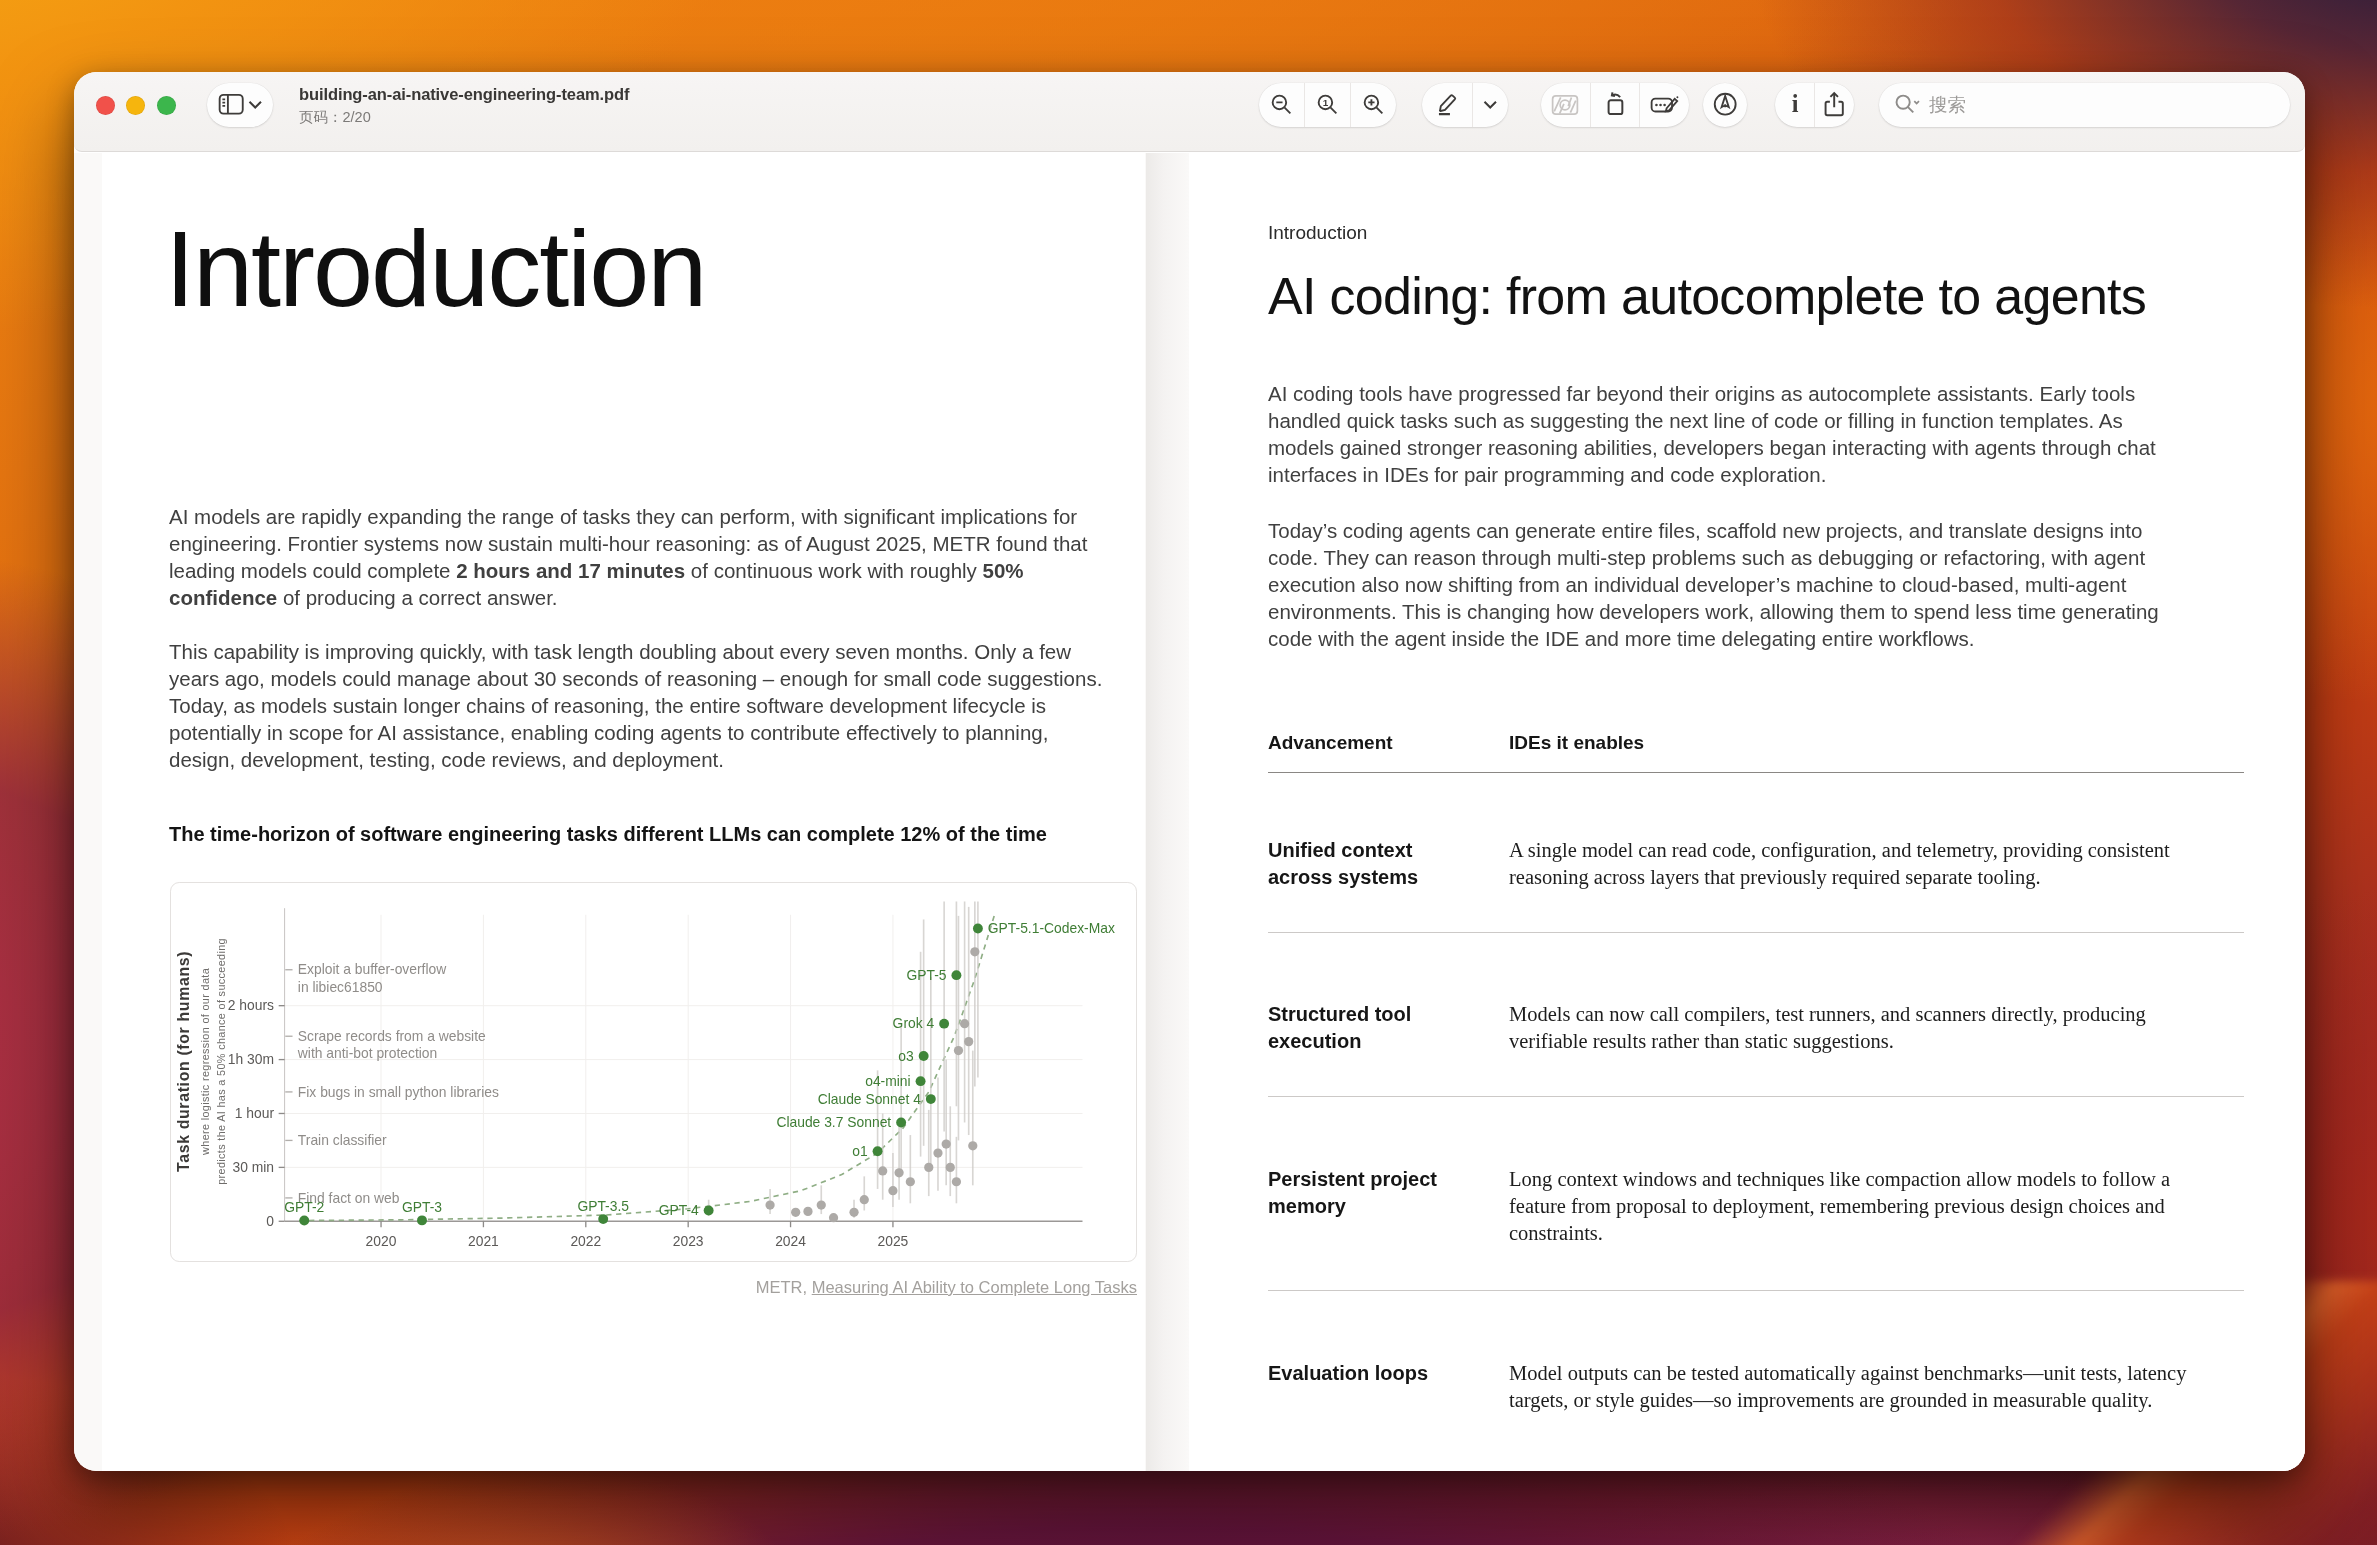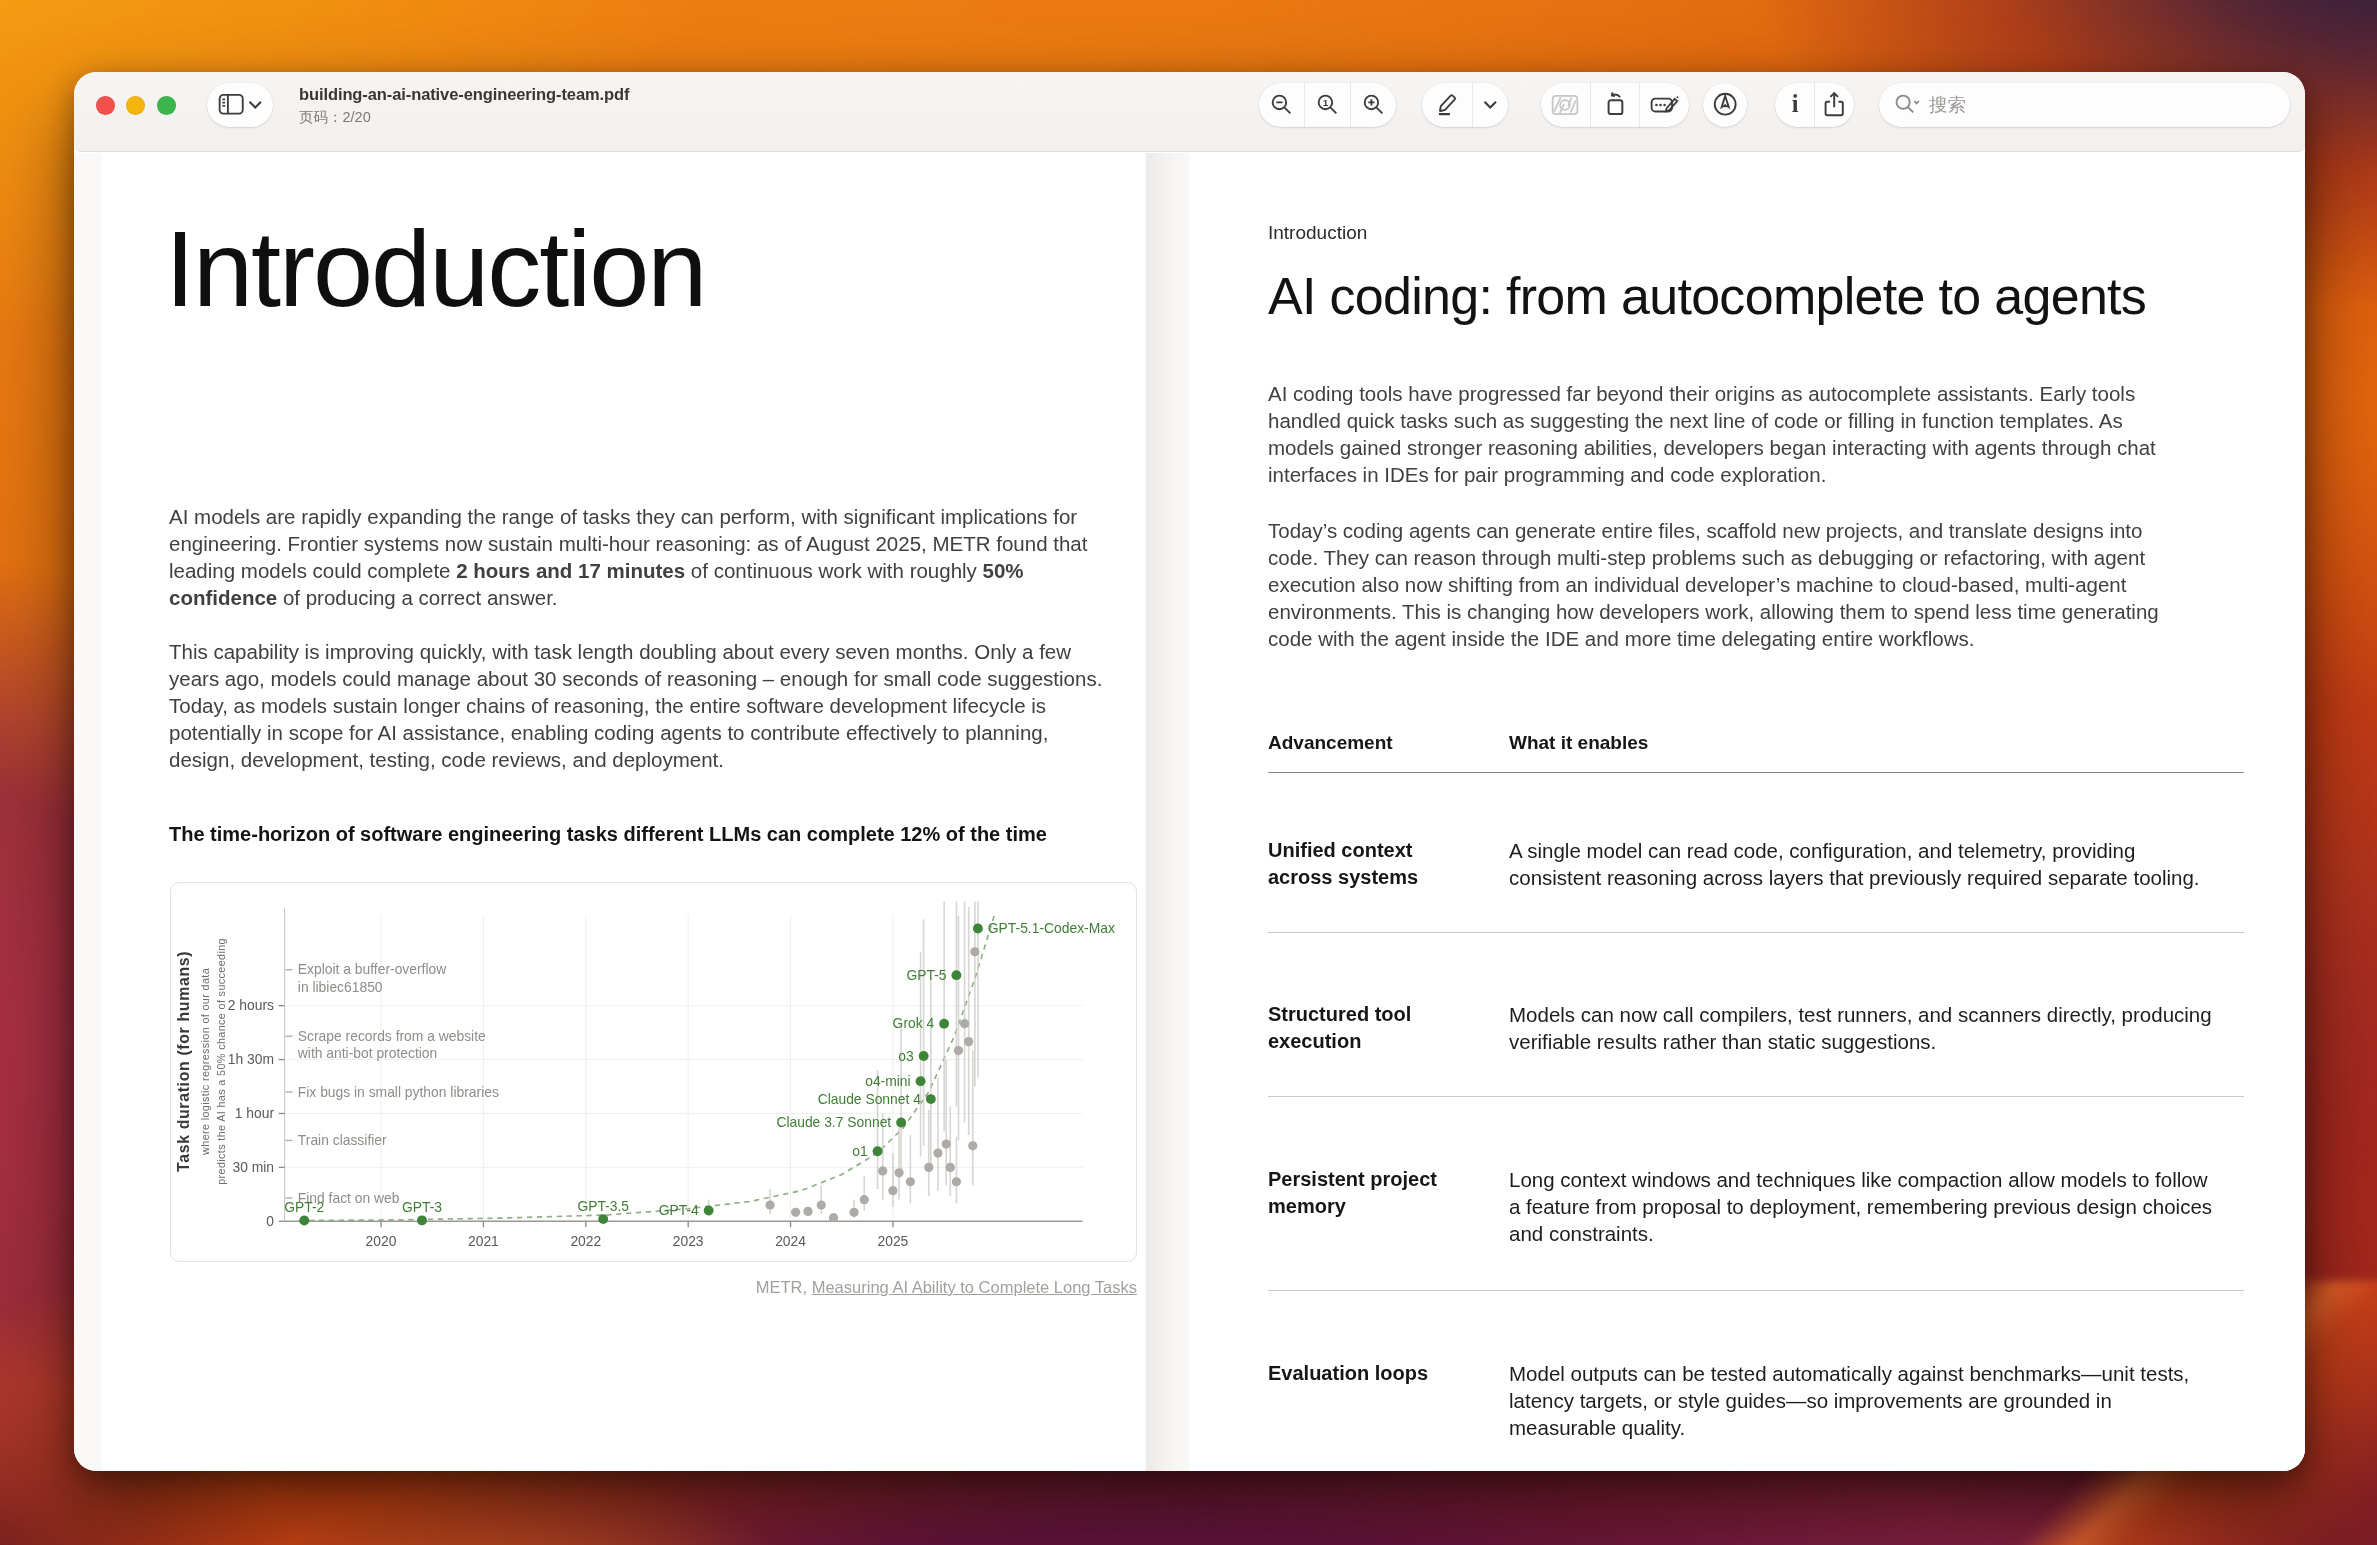--- a/index.html
+++ b/index.html
@@ -76,21 +76,21 @@
 
 .kicker { left:79px; top:69px; font-size:19px; color:#2b2b2b; }
 .h2 { left:79px; top:122px; font-size:52px; font-weight:500; letter-spacing:-0.7px; color:#121212; line-height:42px; }
 .rp1 { left:79px; top:227px; width:925px; }
 .rp2 { left:79px; top:364px; width:925px; }
 .thead { left:79px; top:579px; width:976px; display:grid; grid-template-columns:241px 1fr; font-size:19px; font-weight:700; color:#161616; }
 .rule { left:79px; width:976px; height:0; border-top:1px solid #8a8784; }
 .rowline { left:79px; width:976px; height:0; border-top:0.7px solid #ccc9c7; }
 .trow { left:79px; width:976px; display:grid; grid-template-columns:241px 710px; }
 .trow .lbl { font-size:20px; font-weight:700; color:#161616; line-height:27px; padding-right:63px; }
-.trow .txt { font-size:20.5px; line-height:27px; color:#1d1d1d; }
+.trow .txt { font-size:20.5px; line-height:27px; color:#1d1d1d;font-family:Liberation Serif, serif; }
 </style>
 </head>
 <body>
 
 <div class="desktop">
   <div class="ridge"></div>
 
   <div class="window">
     <div class="titlebar">
       <div class="tl red"></div>
@@ -358,21 +358,21 @@
         </div>
       </div>
       <div class="gutter"></div>
       <div class="page page-right">
         <div class="abs kicker">Introduction</div>
         <div class="abs h2">AI coding: from autocomplete to agents</div>
         <div class="abs body-text rp1">AI coding tools have progressed far beyond their origins as autocomplete assistants. Early tools handled quick tasks such as suggesting the next line of code or filling in function templates. As models gained stronger reasoning abilities, developers began interacting with agents through chat interfaces in IDEs for pair programming and code exploration.</div>
         <div class="abs body-text rp2">Today’s coding agents can generate entire files, scaffold new projects, and translate designs into code. They can reason through multi-step problems such as debugging or refactoring, with agent execution also now shifting from an individual developer’s machine to cloud-based, multi-agent environments. This is changing how developers work, allowing them to spend less time generating code with the agent inside the IDE and more time delegating entire workflows.</div>
         <div class="abs thead">
           <div>Advancement</div>
-          <div>What it enables</div>
+          <div>IDEs it enables</div>
         </div>
         <div class="abs rule" style="top:619px"></div>
 
         <div class="abs trow" style="top:684px">
           <div class="lbl">Unified context across systems</div>
           <div class="txt">A single model can read code, configuration, and telemetry, providing consistent reasoning across layers that previously required separate tooling.</div>
         </div>
         <div class="abs rowline" style="top:779px"></div>
         <div class="abs trow" style="top:848px">
           <div class="lbl">Structured tool execution</div>

